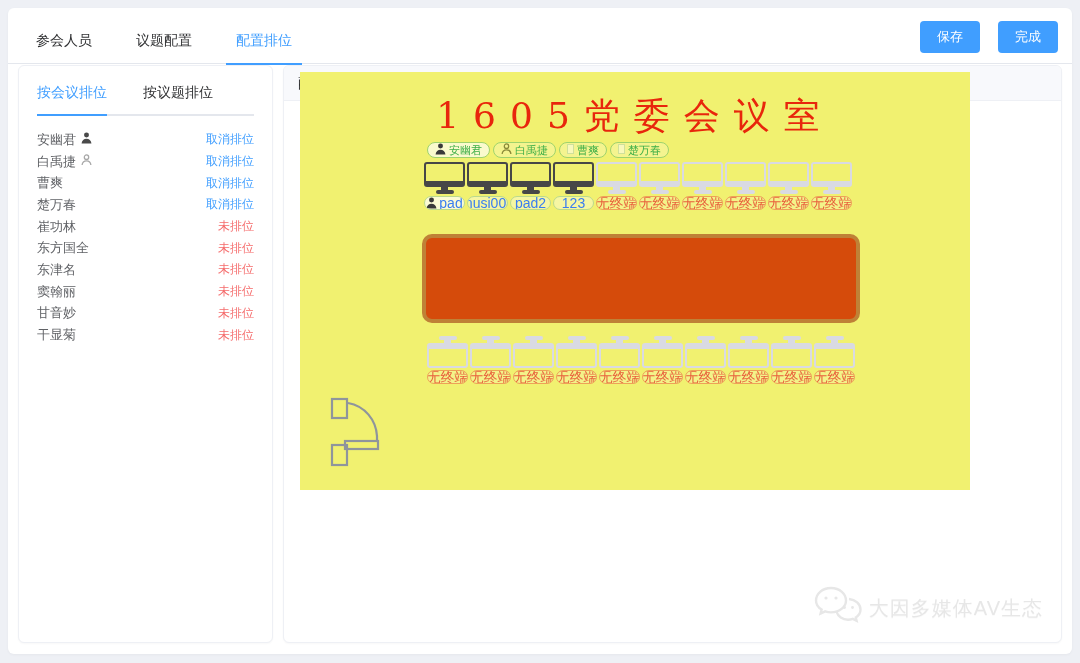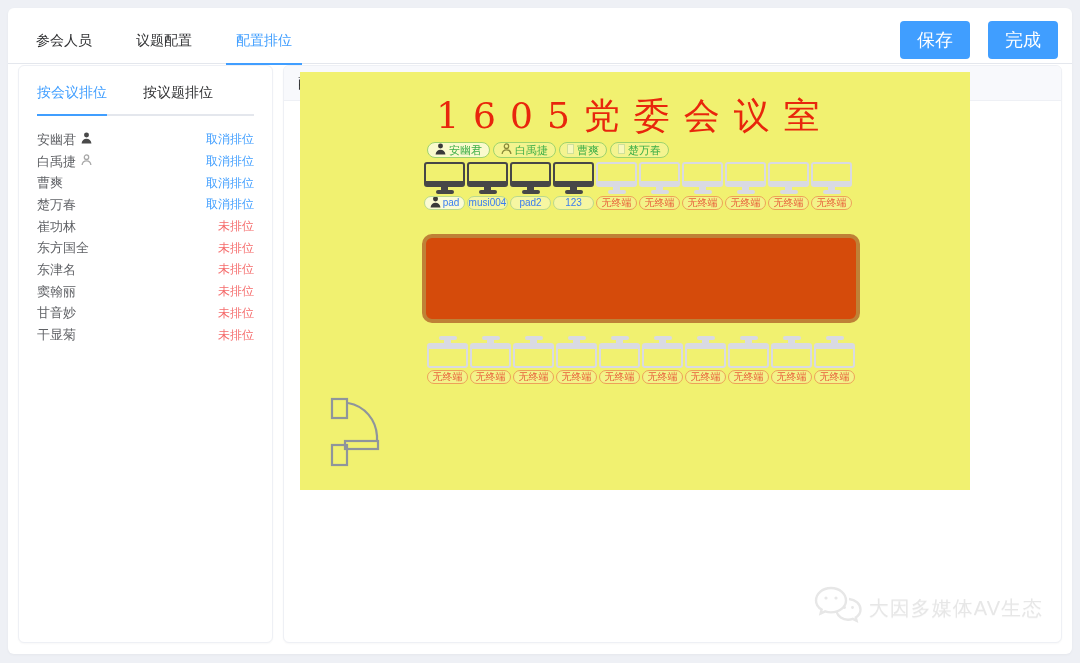--- a/index.html
+++ b/index.html
@@ -5,21 +5,21 @@
   * { margin:0; padding:0; box-sizing:border-box; }
   html,body { width:1080px; height:663px; }
   body { background:#eef0f5; font-family:"Liberation Sans", sans-serif; position:relative; overflow:hidden; }
   .card { position:absolute; left:8px; top:8px; width:1064px; height:646px; background:#fff; border-radius:6px; box-shadow:0 1px 3px rgba(0,0,0,.04); }
 
   
   .tabbar { display:flex; align-items:flex-start; padding:8px 6px; border-bottom:1px solid #e4e7ed; height:56px; }
   .tab { padding:16px 10px 13px; font-size:14px; color:#303133; cursor:pointer; margin:0 12px; border-bottom:2px solid transparent; }
   .tab.active { color:#409eff; border-bottom-color:#409eff; }
   .topbtns { position:absolute; right:14px; top:13px; display:flex; gap:18px; }
-  .btn { background:#409eff; color:#fff; font-size:18px; padding:7px 17px; border:none; border-radius:4px; cursor:pointer; }
+  .btn { background:#409eff; color:#fff; font-size:13px; padding:7px 17px; border:none; border-radius:4px; cursor:pointer; }
 
   
   .panels { position:absolute; left:10px; right:10px; top:57px; bottom:11px; display:flex; gap:10px; }
   .panel { background:#fff; border:1px solid #eef0f5; border-radius:6px; box-shadow:0 1px 2px rgba(0,0,0,.03); overflow:hidden; }
   .panel-hd { height:35px; line-height:35px; padding:0 14px; background:#f8f9fc; border-bottom:1px solid #eef0f5; font-size:14px; color:#303133; }
   .left-panel { width:255px; }
   .right-panel { flex:1; position:relative; }
 
   
   .left-body { padding:14px 18px; }
@@ -45,21 +45,21 @@
   .seats-top { left:124px; top:90px; }
   .seats-bottom { left:127px; top:264px; }
   .seat-col { width:41px; display:flex; flex-direction:column; align-items:center; }
   .mon { width:41px; }
   .mon .scr { width:41px; height:25px; border:2px solid #474747; border-bottom:6px solid #474747; border-radius:3px; }
   .mon .neck { width:7px; height:3px; background:#474747; margin:0 auto; }
   .mon .base { width:18px; height:4px; background:#474747; margin:0 auto; border-radius:2px; }
   .mon.light .scr { border-color:#d9dae2; }
   .mon.light .neck, .mon.light .base { background:#d9dae2; }
   .mon.flip { transform:scaleY(-1); }
-  .ttag { margin-top:2px; width:41px; height:14px; line-height:12px; font-size:10px; text-align:right; border-radius:7px; overflow:hidden; white-space:nowrap; display:flex; align-items:center; justify-content:center; gap:2px; }
+  .ttag { margin-top:2px; width:41px; height:14px; line-height:12px; font-size:14px; text-align:right; border-radius:7px; overflow:hidden; white-space:nowrap; display:flex; align-items:center; justify-content:center; gap:2px; }
   .ttag.online { color:#3a7df0; border:1px solid #b9d98e; background:rgba(255,255,255,.35); }
   .ttag.online.sel { background:rgba(255,255,255,.7); }
   .ttag.offline { color:#e8603c; border:1px solid #eda258; background:rgba(255,255,255,.18); }
 
   .table-shape { position:absolute; left:122px; top:162px; width:438px; height:89px; background:#d54b0b; border:4px solid #bf8137; border-radius:10px; }
   .door { position:absolute; left:25px; top:320px; }
 
   .watermark { position:absolute; right:18px; bottom:10px; display:flex; align-items:center; gap:6px; color:#e7e7e7; font-size:20px; letter-spacing:1px; text-shadow:0 1px 0 #fafafa; user-select:none; }
 </style>
 </head>

